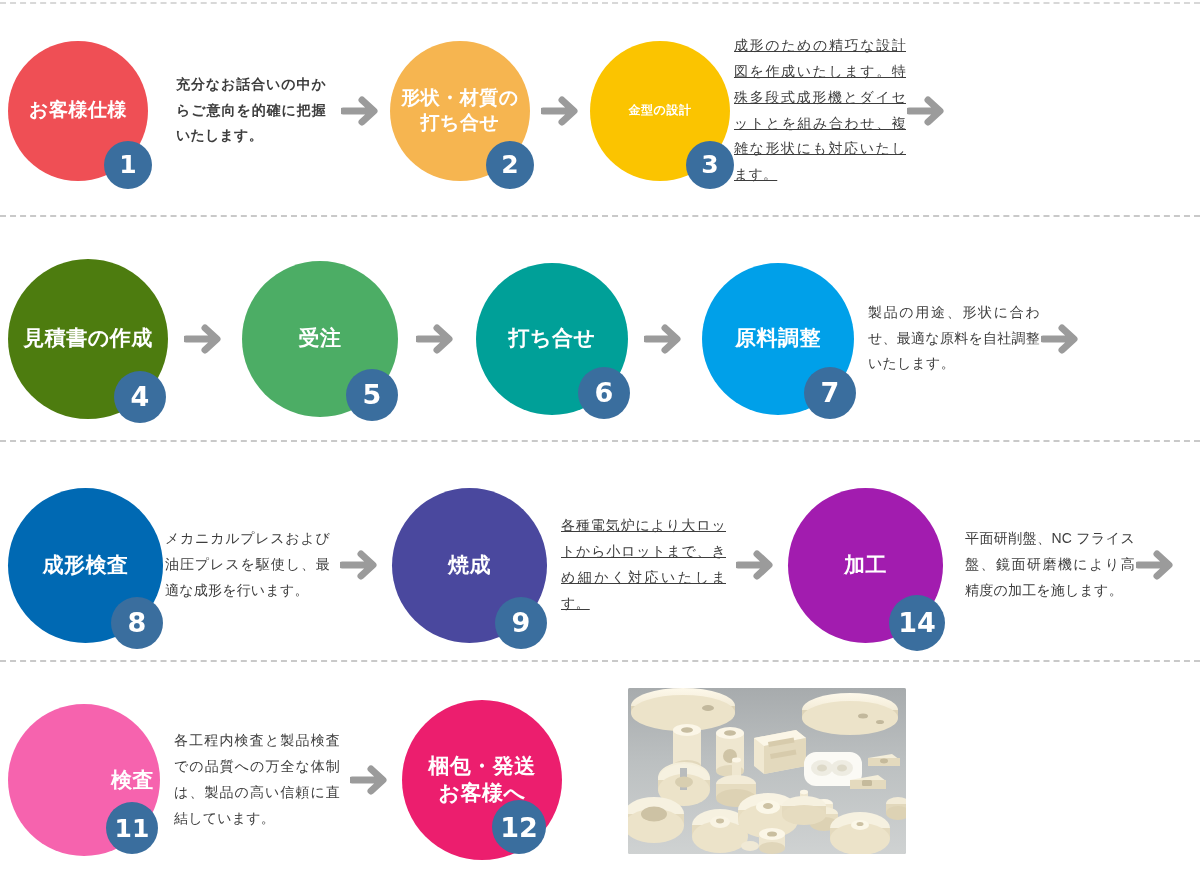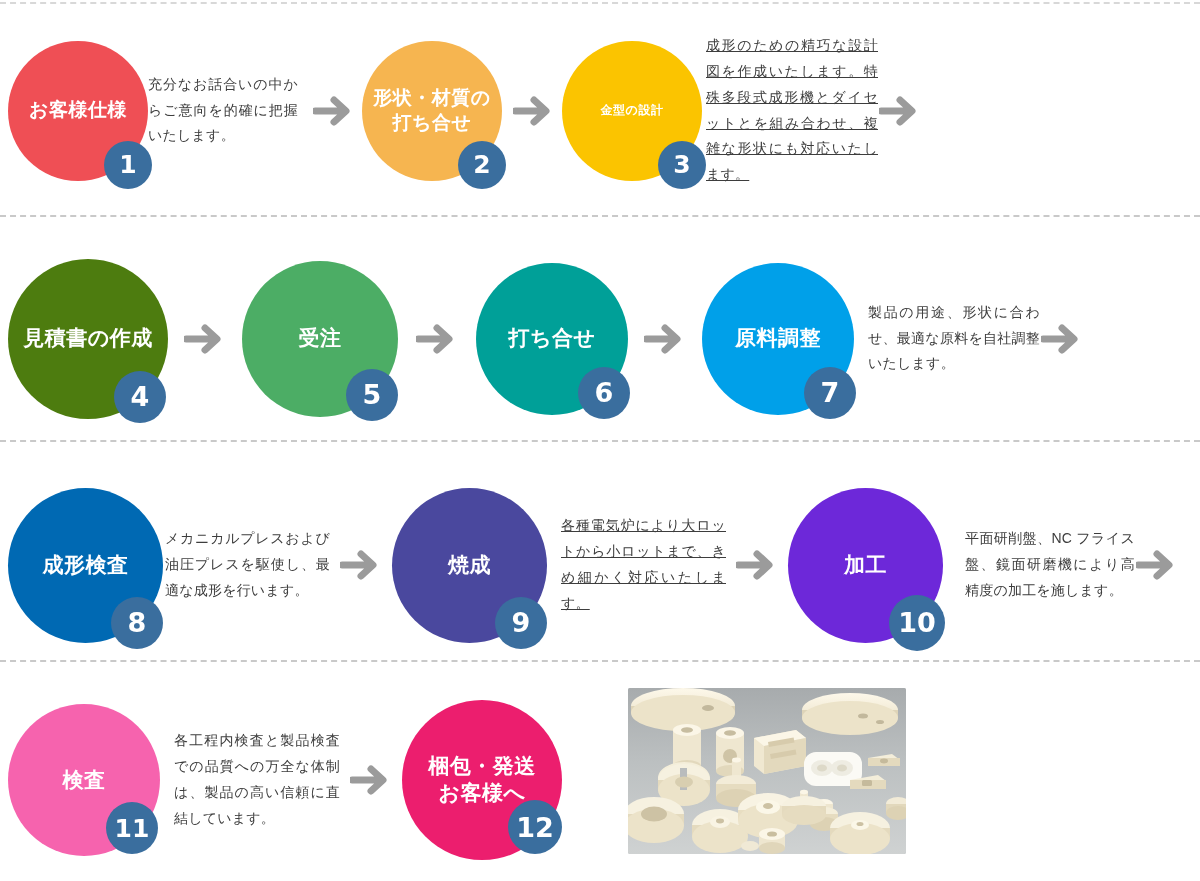--- a/index.html
+++ b/index.html
@@ -115,21 +115,21 @@
 
     <div class="step">
       <div class="step-circle" style="width:140px;height:140px;background:#ef4f55;font-size:19px;">
         <span class="circle-label">お客様仕様</span>
       </div>
       <div class="step-badge" style="width:48px;height:48px;right:-4px;bottom:-8px;font-size:25px;">
         <span>1</span>
       </div>
     </div>
 
-    <div class="step-desc" style="width:150px;margin-left:0;">充分なお話合いの中からご意向を的確に把握いたします。</div>
+    <div class="step-desc" style="width:150px;margin-left:28px;font-weight:bold;">充分なお話合いの中からご意向を的確に把握いたします。</div>
 
     <div class="arrow" style="width:56px;margin-left:8px;">
       <svg width="42" height="38" viewBox="0 0 42 38">
         <path d="M2 19 H30 M21 8 L33 19 L21 30" fill="none" stroke="#9b9b9b" stroke-width="7" stroke-linecap="round" stroke-linejoin="round"></path>
       </svg>
     </div>
 
     <div class="step">
       <div class="step-circle" style="width:140px;height:140px;background:#f6b550;font-size:19px;">
         <span class="circle-label">形状・材質の
@@ -264,64 +264,64 @@
 
     <div class="step-desc" style="width:165px;margin-left:14px;text-decoration:underline;">各種電気炉により大ロットから小ロットまで、きめ細かく対応いたします。</div>
 
     <div class="arrow" style="width:62px;">
       <svg width="42" height="38" viewBox="0 0 42 38">
         <path d="M2 19 H30 M21 8 L33 19 L21 30" fill="none" stroke="#9b9b9b" stroke-width="7" stroke-linecap="round" stroke-linejoin="round"></path>
       </svg>
     </div>
 
     <div class="step">
-      <div class="step-circle" style="width:155px;height:155px;background:#6d28d9;font-size:21px;">
+      <div class="step-circle" style="width:155px;height:155px;background:#a21caf;font-size:21px;">
         <span class="circle-label">加工</span>
       </div>
       <div class="step-badge" style="width:56px;height:56px;right:-2px;bottom:-8px;font-size:27px;">
-        <span>10</span>
+        <span>14</span>
       </div>
     </div>
 
     <div class="step-desc" style="width:170px;margin-left:22px;">平面研削盤、NC フライス盤、鏡面研磨機により高精度の加工を施します。</div>
 
     <div class="arrow" style="width:44px;">
       <svg width="42" height="38" viewBox="0 0 42 38">
         <path d="M2 19 H30 M21 8 L33 19 L21 30" fill="none" stroke="#9b9b9b" stroke-width="7" stroke-linecap="round" stroke-linejoin="round"></path>
       </svg>
     </div>
   </div>
 
   <div class="row-divider" style="top:660px;"></div>
 
   <div class="flow-row" id="row-4" style="top:690px;height:180px;padding-left:8px;">
 
     <div class="step">
-      <div class="step-circle" style="width:152px;height:152px;background:#f663ae;font-size:21px;">
+      <div class="step-circle" style="width:152px;height:152px;background:#f663ae;font-size:21px;justify-content:flex-end;">
         <span class="circle-label">検査</span>
       </div>
       <div class="step-badge" style="width:52px;height:52px;right:2px;bottom:2px;font-size:25px;">
         <span>11</span>
       </div>
     </div>
 
     <div class="step-desc" style="width:166px;margin-left:14px;">各工程内検査と製品検査での品質への万全な体制は、製品の高い信頼に直結しています。</div>
 
     <div class="arrow" style="width:62px;">
       <svg width="42" height="38" viewBox="0 0 42 38">
         <path d="M2 19 H30 M21 8 L33 19 L21 30" fill="none" stroke="#9b9b9b" stroke-width="7" stroke-linecap="round" stroke-linejoin="round"></path>
       </svg>
     </div>
 
     <div class="step">
       <div class="step-circle" style="width:160px;height:160px;background:#ec1e6e;font-size:21px;">
         <span class="circle-label">梱包・発送
 お客様へ</span>
       </div>
-      <div class="step-badge" style="width:54px;height:54px;right:0px;bottom:6px;font-size:27px;">
+      <div class="step-badge" style="width:54px;height:54px;right:16px;bottom:6px;font-size:27px;">
         <span>12</span>
       </div>
     </div>
   </div>
 
   <div class="product-photo" style="left:628px;top:688px;width:278px;height:166px;">
     <svg width="278" height="166" viewBox="0 0 278 166">
       <defs>
         <linearGradient id="bgGrad" x1="0" y1="0" x2="0" y2="1">
           <stop offset="0%" stop-color="#a7abad"></stop>

